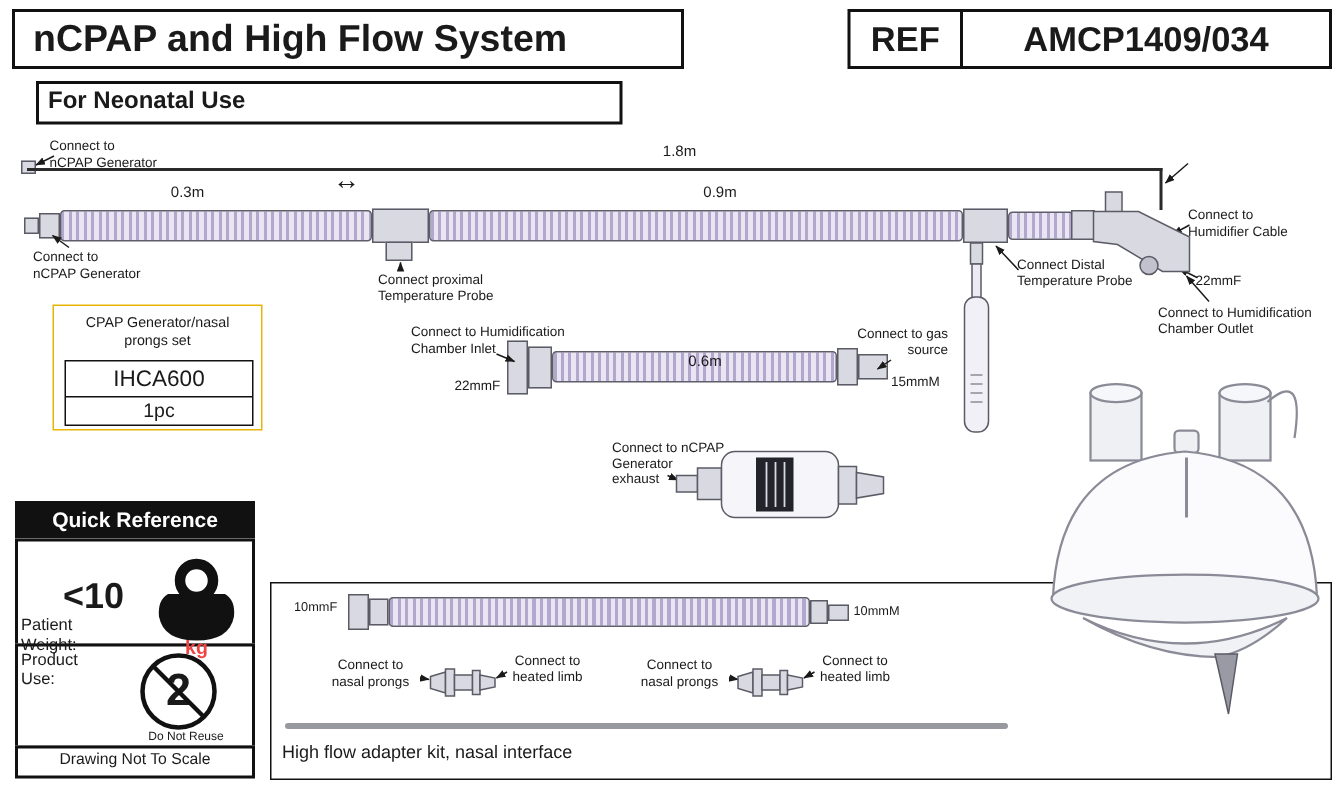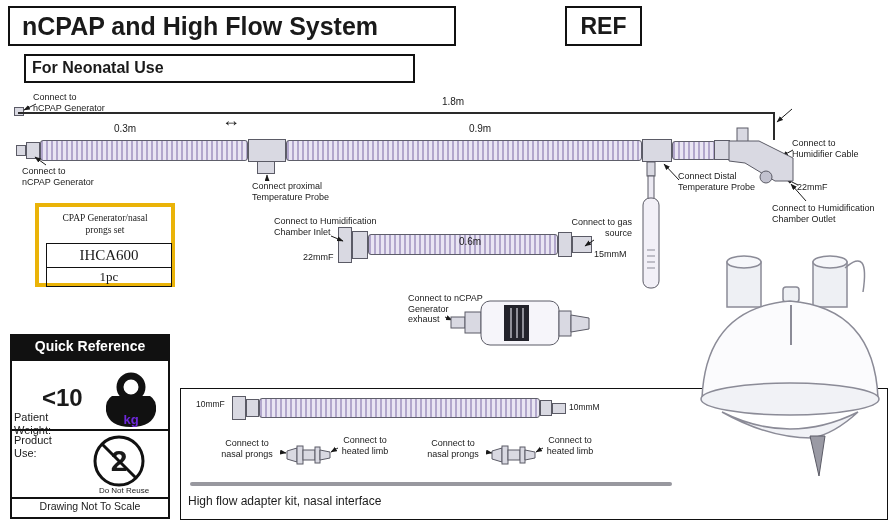--- a/index.html
+++ b/index.html
@@ -25,20 +25,23 @@
 <body>
 
 <div id="page">
 
   <div class="box" style="left:8px;top:6px;width:448px;height:40px;">
     <div style="font-size:25px;font-weight:bold;padding:4px 0 0 12px;">nCPAP and High Flow System</div>
   </div>
   <div class="box" style="left:565px;top:6px;width:77px;height:40px;display:flex;align-items:center;justify-content:center;">
     <span style="font-size:23px;font-weight:bold;">REF</span>
   </div>
+  <div class="box" style="left:640px;top:6px;width:248px;height:40px;display:flex;align-items:center;justify-content:center;">
+    <span style="font-size:23px;font-weight:bold;">AMCP1409/034</span>
+  </div>
   <div class="box" style="left:24px;top:54px;width:391px;height:29px;">
     <div style="font-size:16px;font-weight:bold;padding:3px 0 0 6px;">For Neonatal Use</div>
   </div>
 
   <div class="conn" style="left:14px;top:107px;width:10px;height:9px;"></div>
   <div class="thinline" style="left:18px;top:112px;width:757px;height:2px;"></div>
   <div class="thinline" style="left:773px;top:112px;width:2px;height:28px;"></div>
 
   <div class="conn" style="left:16px;top:145px;width:10px;height:11px;"></div>
   <div class="conn" style="left:26px;top:142px;width:14px;height:17px;"></div>
@@ -49,21 +52,21 @@
   <div class="conn" style="left:642px;top:139px;width:30px;height:23px;"></div>
   <div class="tube" style="left:672px;top:141px;width:44px;height:19px;"></div>
   <div class="conn" style="left:714px;top:140px;width:16px;height:20px;"></div>
 
   <div class="conn" style="left:338px;top:227px;width:14px;height:36px;"></div>
   <div class="conn" style="left:352px;top:231px;width:16px;height:28px;"></div>
   <div class="tube" style="left:368px;top:234px;width:190px;"></div>
   <div class="conn" style="left:558px;top:232px;width:14px;height:25px;"></div>
   <div class="conn" style="left:572px;top:236px;width:20px;height:17px;"></div>
 
-  <div class="abs" style="left:35px;top:203px;width:140px;height:84px;border:4px solid #eab308;background:#fff;font-family:Liberation Serif, serif;">
+  <div class="abs" style="left:35px;top:203px;width:140px;height:84px;border:1px solid #eab308;background:#fff;">
     <div class="tc" style="font-size:9.5px;padding-top:6px;white-space:pre-line;line-height:1.25;">CPAP Generator/nasal
 prongs set</div>
     <div style="position:absolute;left:7px;top:36px;width:126px;height:44px;border:1px solid #111;">
       <div class="tc" style="font-size:15px;border-bottom:1px solid #111;height:24px;line-height:23px;">IHCA600</div>
       <div class="tc" style="font-size:13px;height:18px;line-height:17px;">1pc</div>
     </div>
   </div>
 
   <div class="abs" style="left:10px;top:334px;width:160px;height:25px;background:#111;color:#fff;text-align:center;font-weight:bold;font-size:14px;line-height:25px;">Quick Reference</div>
   <div class="abs" style="left:10px;top:359px;width:160px;height:72px;border:2px solid #111;background:#fff;"></div>
@@ -190,21 +193,21 @@
 source</div>
   <div class="lbl" style="left:594px;top:249px;">15mmM</div>
 
   <div class="lbl" style="left:408px;top:293px;">Connect to nCPAP
 Generator
 exhaust</div>
 
   <div class="lbl" style="left:14px;top:363px;font-size:11px;margin-top:48px;">Patient
 Weight:</div>
   <div class="abs" style="left:42px;top:384px;font-size:24px;font-weight:bold;">&lt;10</div>
-  <div class="abs tc" style="left:114px;top:412px;width:34px;color:#6d28d9;font-weight:bold;font-size:13px;">kg</div>
+  <div class="abs tc" style="left:114px;top:424px;width:34px;color:#ef4444;font-weight:bold;font-size:13px;">kg</div>
   <div class="lbl" style="left:14px;top:434px;font-size:11px;">Product
 Use:</div>
   <div class="abs tc" style="left:86px;top:486px;width:76px;font-size:8px;">Do Not Reuse</div>
   <div class="abs tc" style="left:10px;top:500px;width:160px;font-size:10.5px;">Drawing Not To Scale</div>
 
   <div class="lbl" style="left:196px;top:399px;font-size:8.5px;">10mmF</div>
   <div class="lbl" style="left:569px;top:402px;font-size:8.5px;">10mmM</div>
   <div class="lbl tc" style="left:216px;top:438px;width:62px;">Connect to
 nasal prongs</div>
   <div class="lbl tc" style="left:334px;top:435px;width:62px;">Connect to

